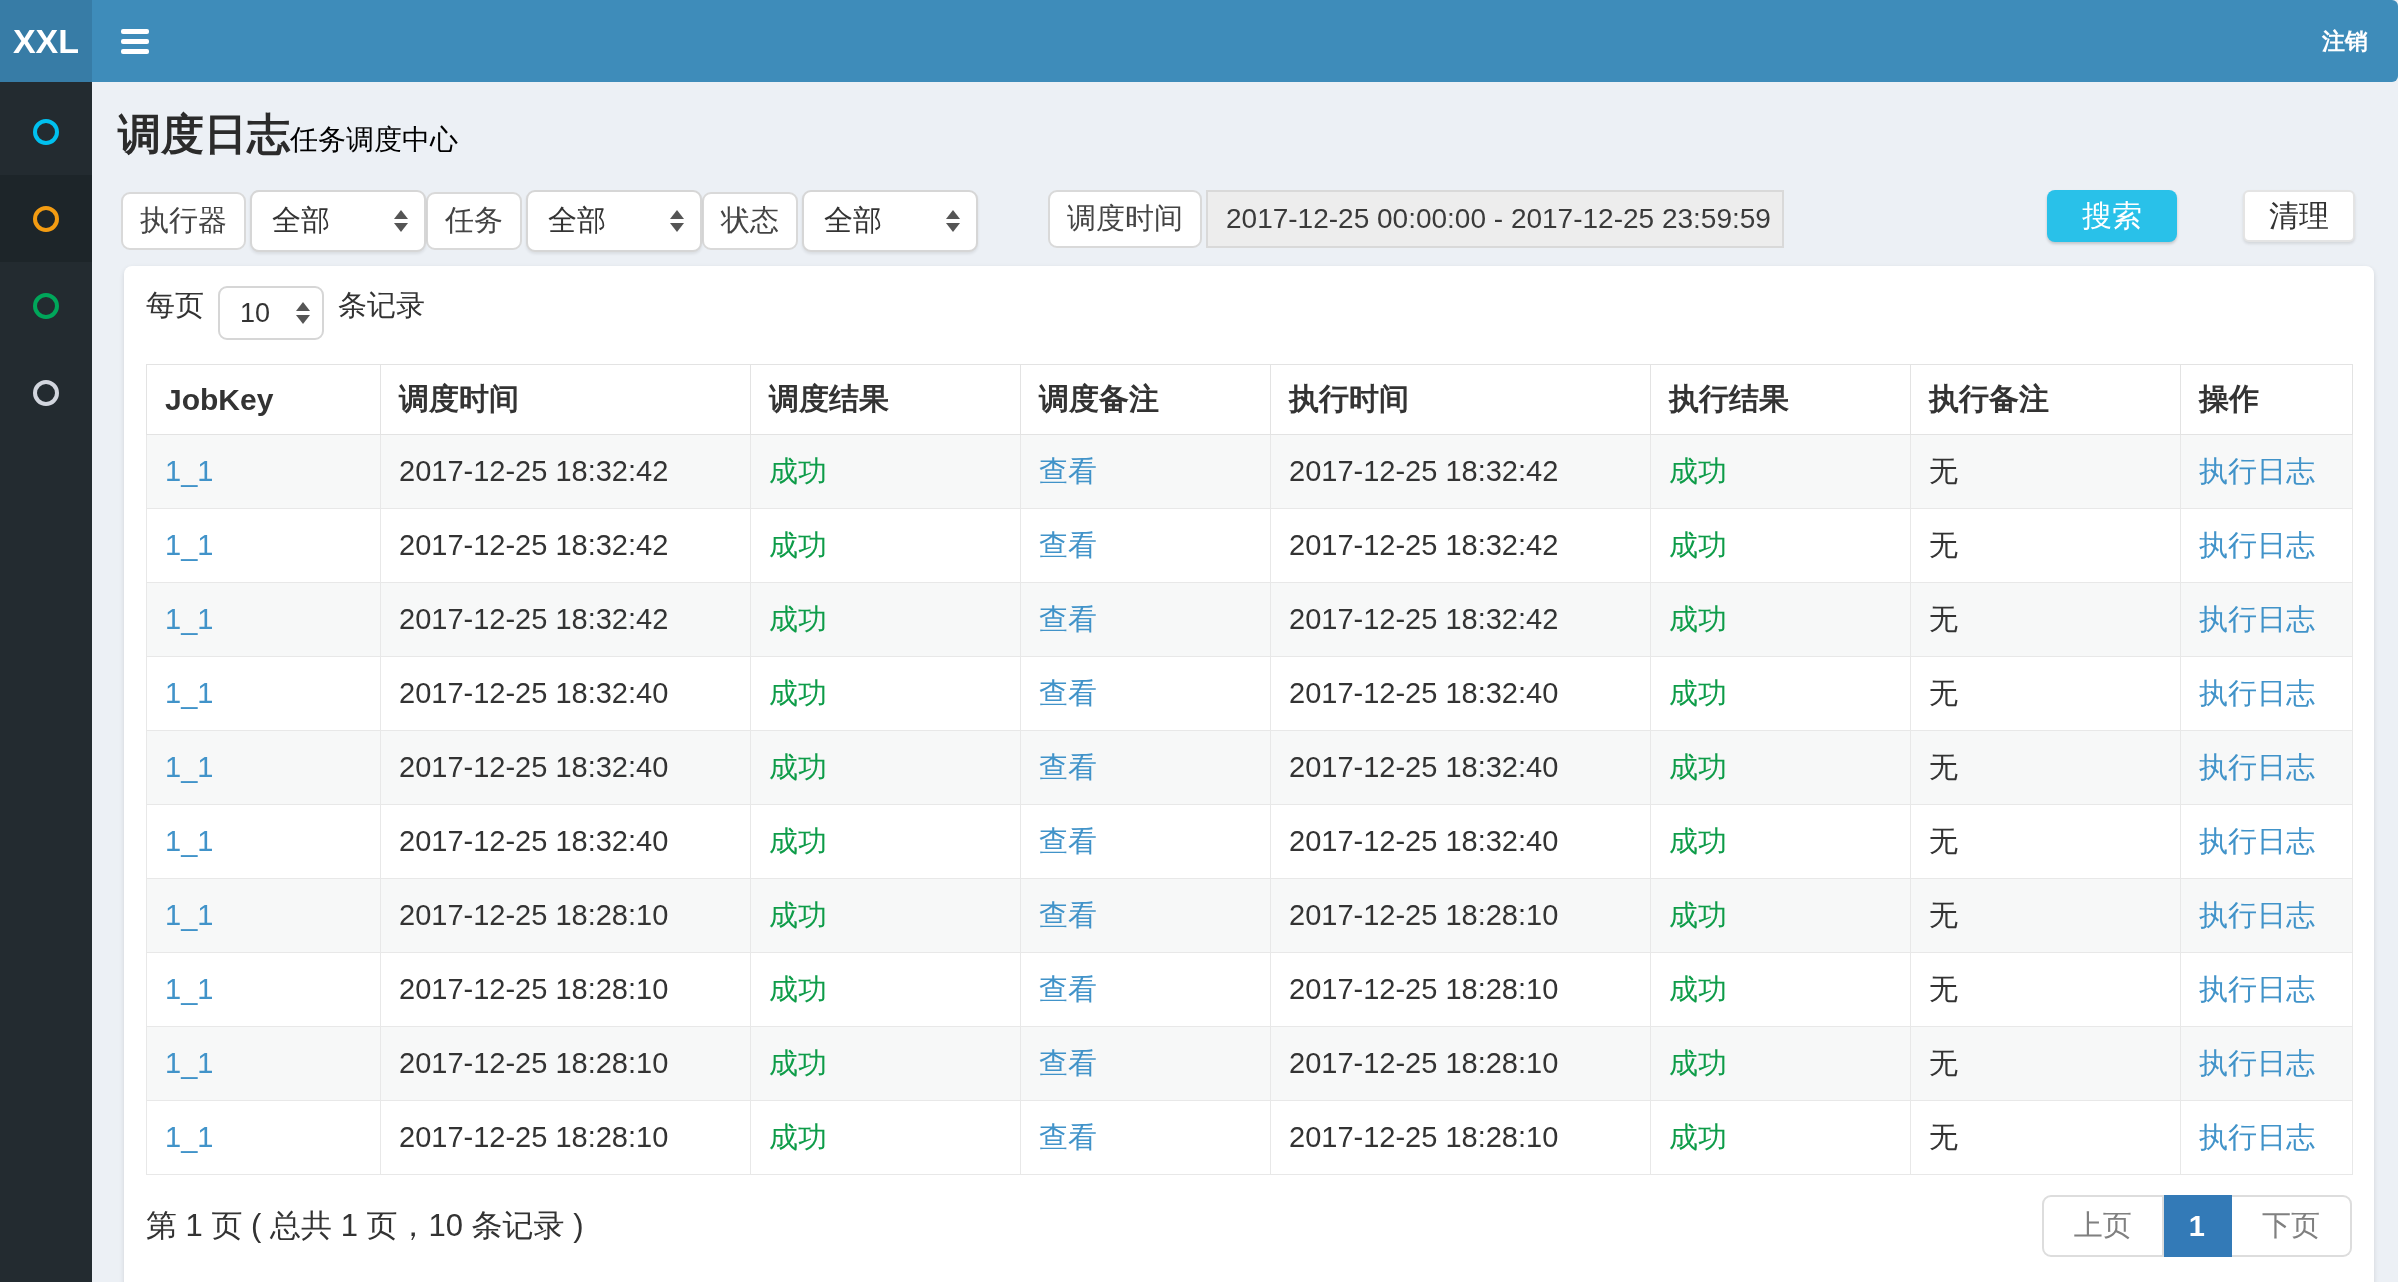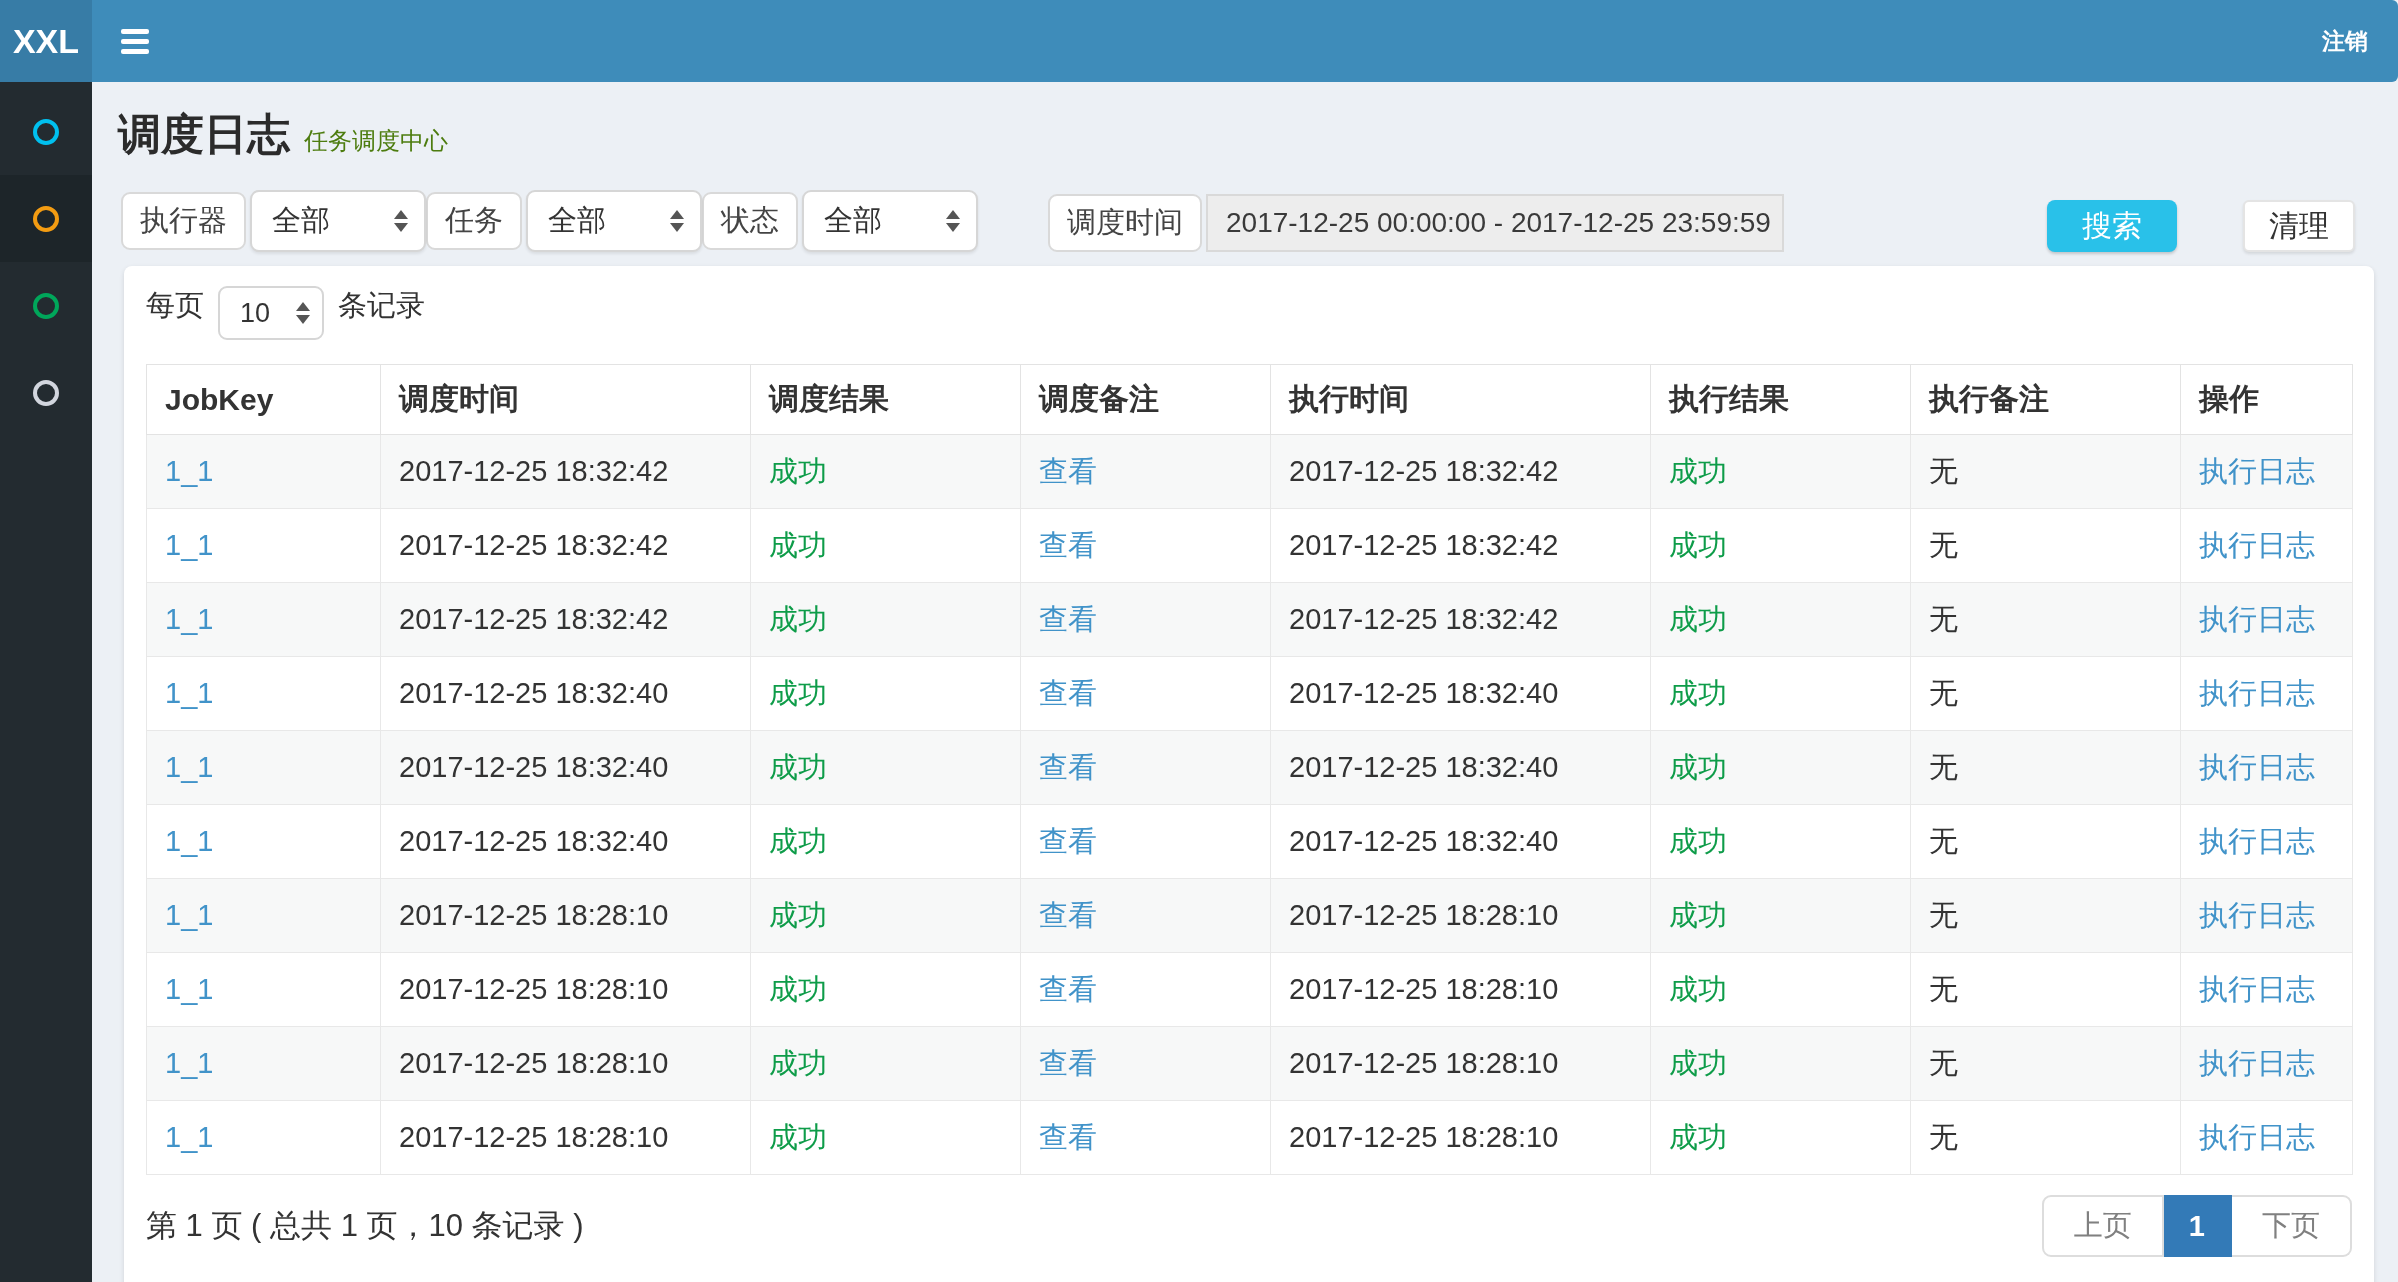--- a/index.html
+++ b/index.html
@@ -21,24 +21,24 @@
   .sidebar { width: 92px; background: var(--sidebar-bg, #232b30); padding-top: 6px; flex: none; }
   .side-item { height: 87px; display: flex; align-items: center; justify-content: center; cursor: pointer; }
   .side-item.active { background: #1d2529; }
   .circle-icon { width: 26px; height: 26px; border-radius: 50%; border: 4px solid #d2d6de; }
 
   .main { flex: 1; min-width: 0; }
 
   
   .content-header { padding: 24px 0 0 26px; }
   .page-title { font-size: 43px; font-weight: 700; color: #2b2b2b; }
-  .page-subtitle { font-size: 24px; color: #4d7c0f; margin-left: 14px; }
-
-  
-  .filter-row { display: flex; align-items: flex-end; margin: 26px 43px 0 29px; }
+  .page-subtitle { font-size: 28px; color: #000000; }
+
+  
+  .filter-row { display: flex; align-items: flex-start; margin: 26px 43px 0 29px; }
   .fgroup { display: flex; align-items: center; }
   .addon { background: #fff; border: 2px solid #d9d9d9; border-radius: 9px; height: 58px;
            display: flex; align-items: center; padding: 0 17px; font-size: 29px; color: #444; }
   .sel { position: relative; margin-left: 4px; height: 62px; background: #fff;
          border: 2px solid #d6d6d6; border-radius: 9px; display: flex; align-items: center;
          padding: 0 58px 0 20px; font-size: 29px; color: #333; min-width: 176px; cursor: pointer;
          box-shadow: 0 2px 3px rgba(0,0,0,0.08); }
   .stepper { position: absolute; right: 16px; top: 50%; transform: translateY(-50%);
              display: flex; flex-direction: column; gap: 4px; }
   .stepper i { width: 0; height: 0; border-left: 7px solid transparent; border-right: 7px solid transparent; }

